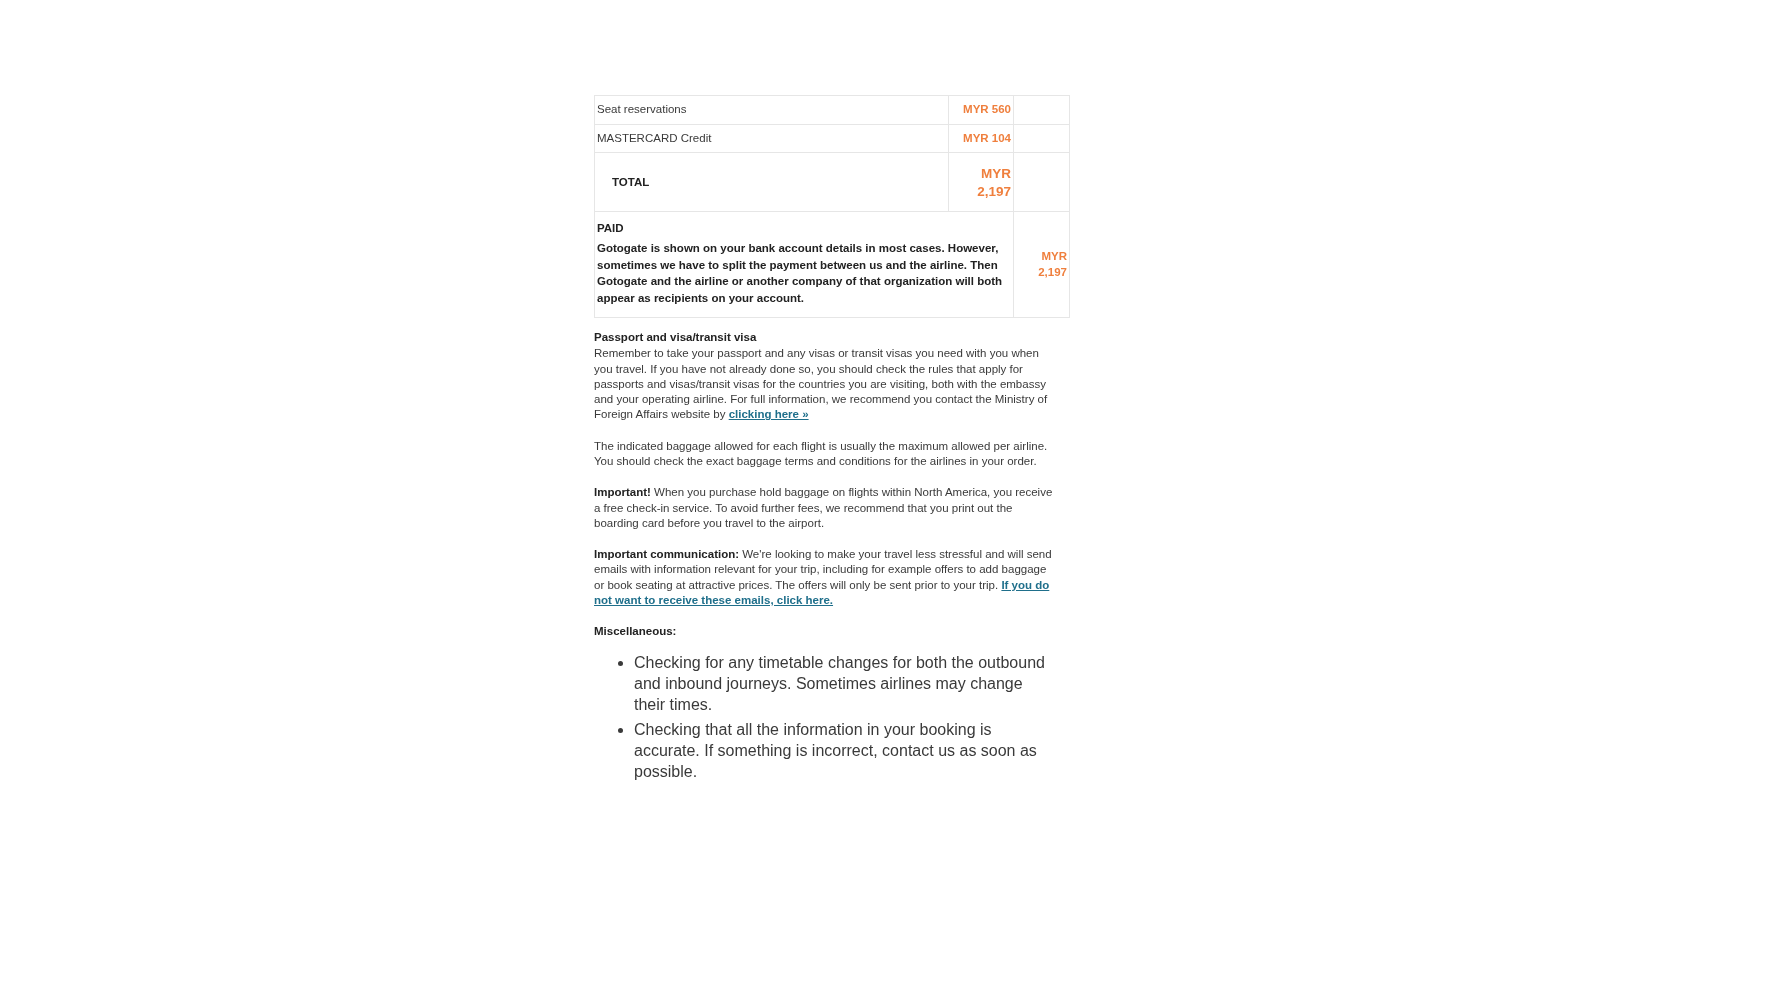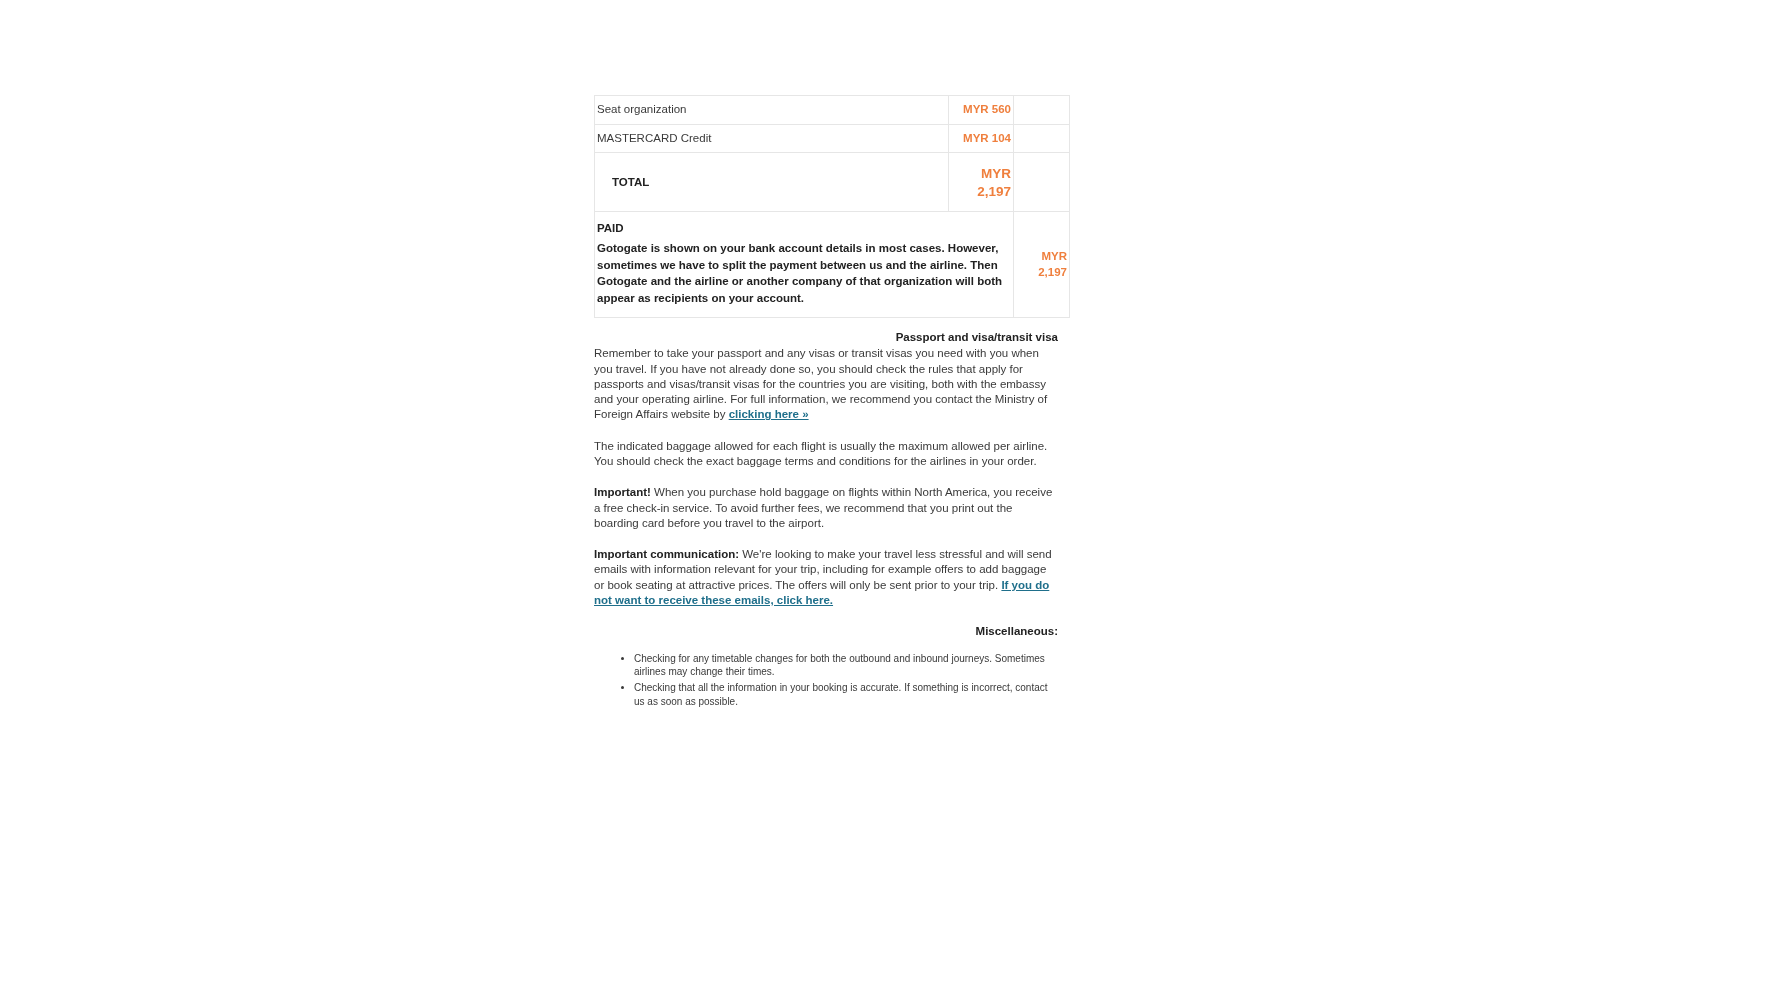--- a/index.html
+++ b/index.html
@@ -100,57 +100,56 @@
   }
   .paid-title { display: block; margin-bottom: 3px; }
 
   
   .section { margin-top: 10px; }
   .section h4 {
     margin: 0 0 1px 0;
     font-size: 11.5px;
     font-weight: bold;
     color: #222;
-    text-align: right;
   }
   .section p {
     margin: 0;
     font-size: 11.5px;
     line-height: 1.33;
     color: #3a3a3a;
   }
   .gap { margin-top: 16px; }
   .gap-sm { margin-top: 12px; }
   a.link {
     color: #1f6f8b;
     font-weight: bold;
     text-decoration: underline;
     text-align: center;
   }
   .strong-inline { font-weight: bold; color: #222; }
   ul.resp {
     margin: 10px 0 0 0;
     padding-left: 40px;
-    font-size: 10px;
+    font-size: 16px;
     line-height: 1.33;
     color: #3a3a3a;
   }
   ul.resp li { margin-bottom: 3px; }
 </style>
 </head>
 <body>
 
 <div id="page">
   <div class="doc">
 
 
     <table class="summary">
       <tbody>
           <tr>
-        <td class="sum-label">Seat organization</td>
+        <td class="sum-label">Seat reservations</td>
         <td class="sum-amt">MYR 560</td>
         <td class="sum-blank"></td>
       </tr>
       <tr>
         <td class="sum-label">MASTERCARD Credit</td>
         <td class="sum-amt">MYR 104</td>
         <td class="sum-blank"></td>
       </tr>
       <tr class="row-total">
         <td class="sum-label">TOTAL</td>

